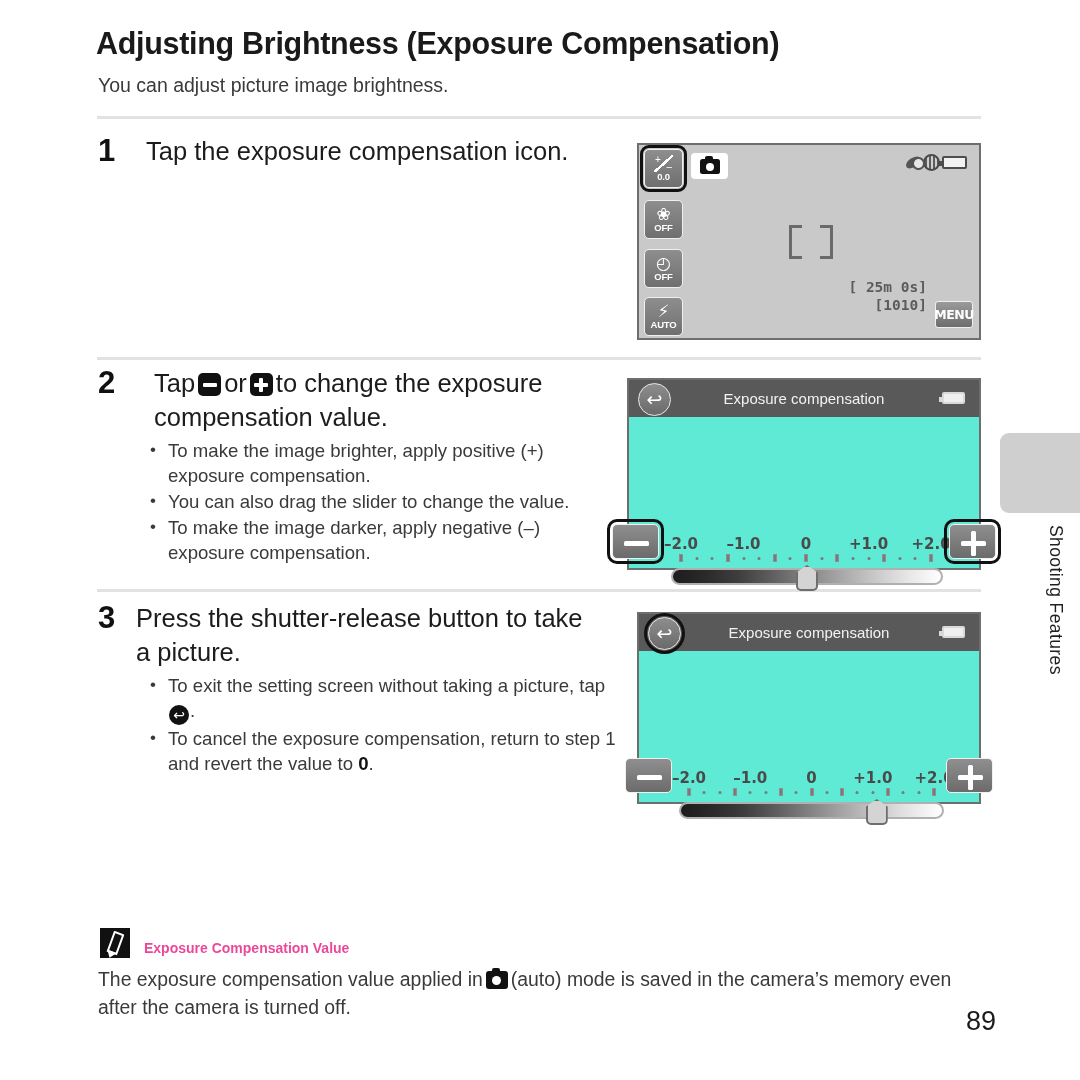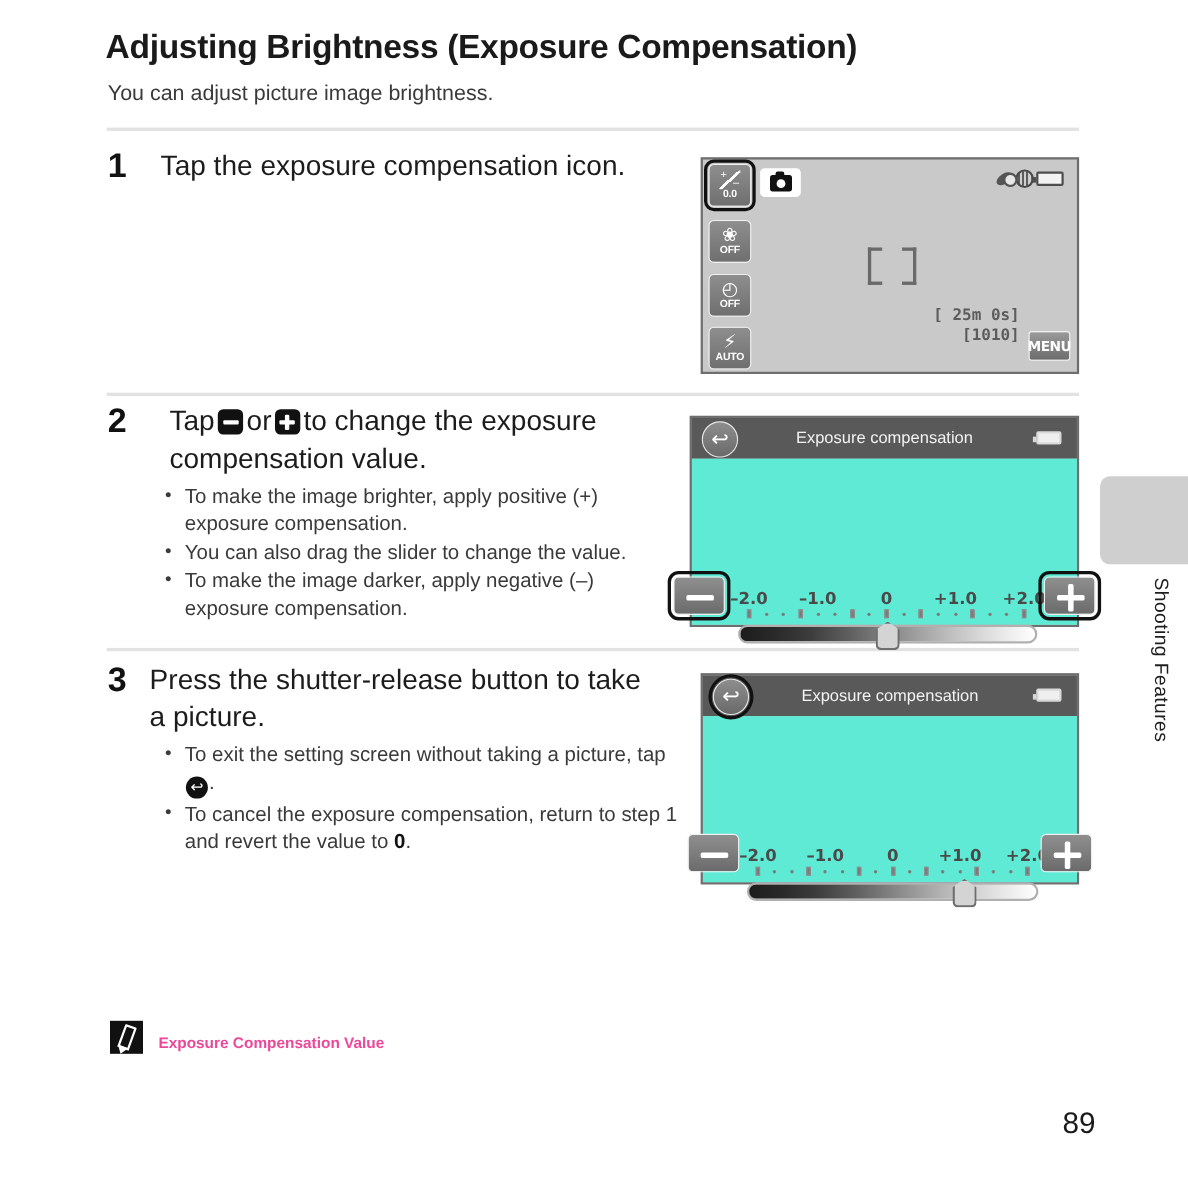--- a/index.html
+++ b/index.html
@@ -466,15 +466,18 @@
     <div class="pm-btn plus" style="right:-14px; top:144px;"></div>
   </div>
 
   <div class="side-tab-block"></div>
   <div class="side-tab-text">Shooting Features</div>
 
   <div class="note-icon">
     <span class="pencil"></span>
   </div>
   <div class="note-title">Exposure Compensation Value</div>
+  <div class="note-body">
+    <span>The exposure compensation value applied in</span><span class="ico-cam-inline"></span><span>(auto) mode is saved in the camera’s memory even after the camera is turned off.</span>
+  </div>
 
   <div class="page-num">89</div>
 </div>
 
 </body></html>

